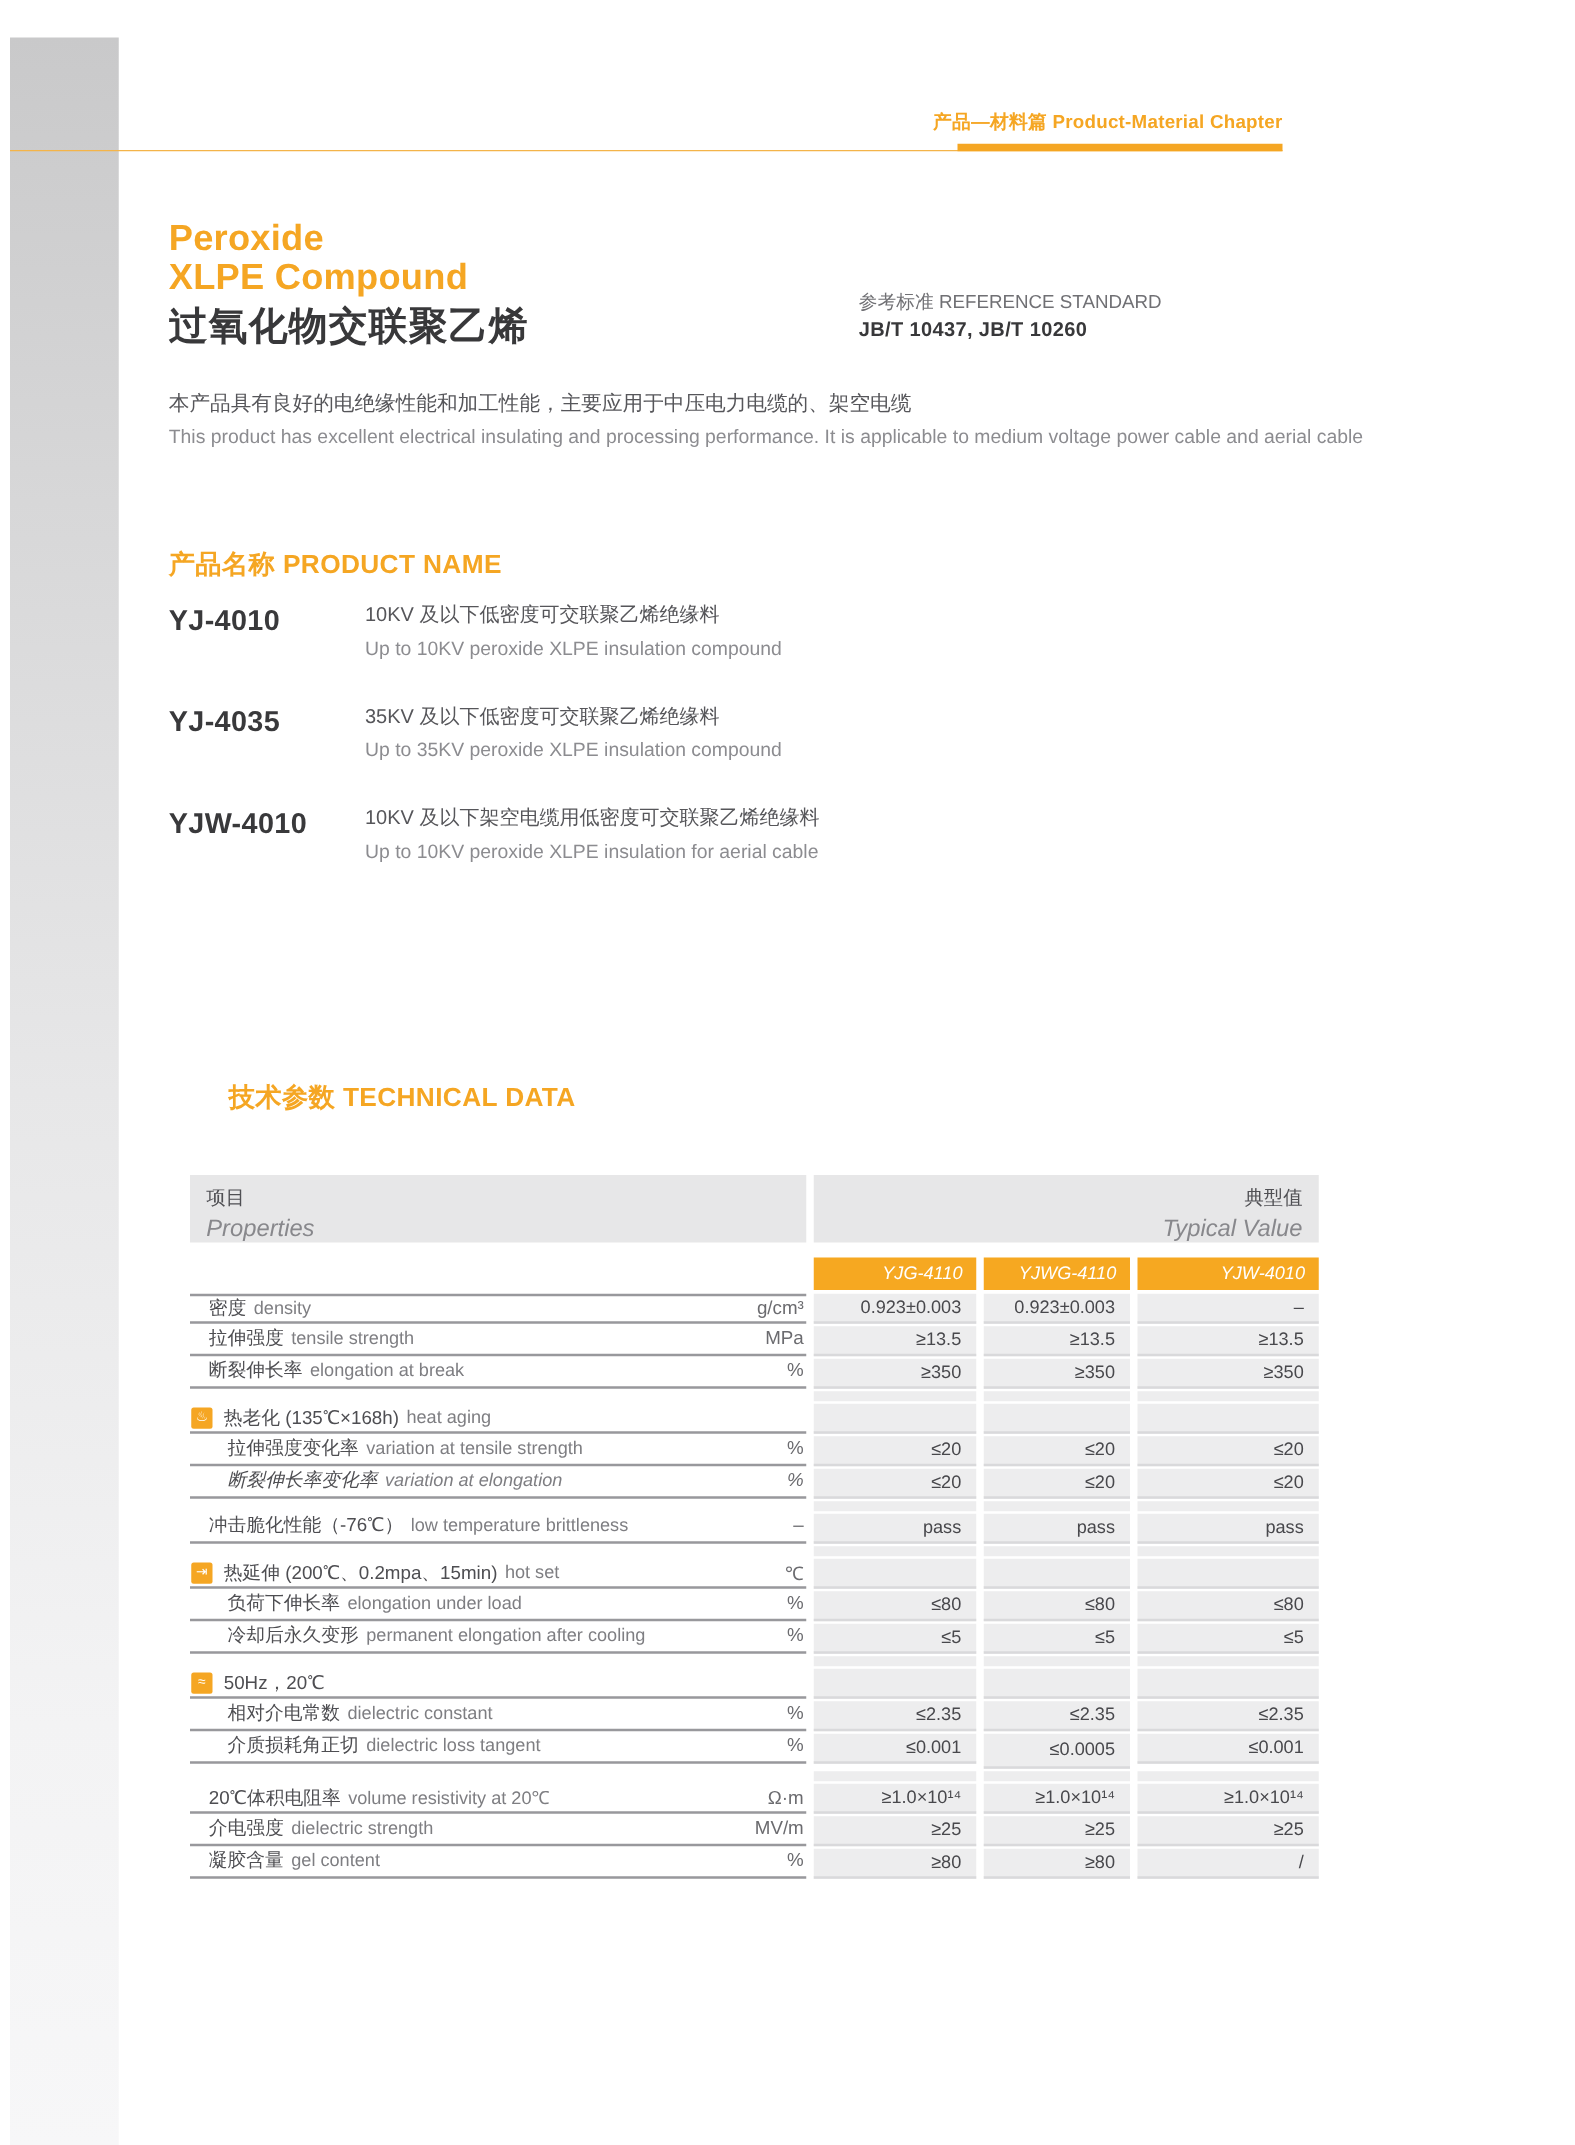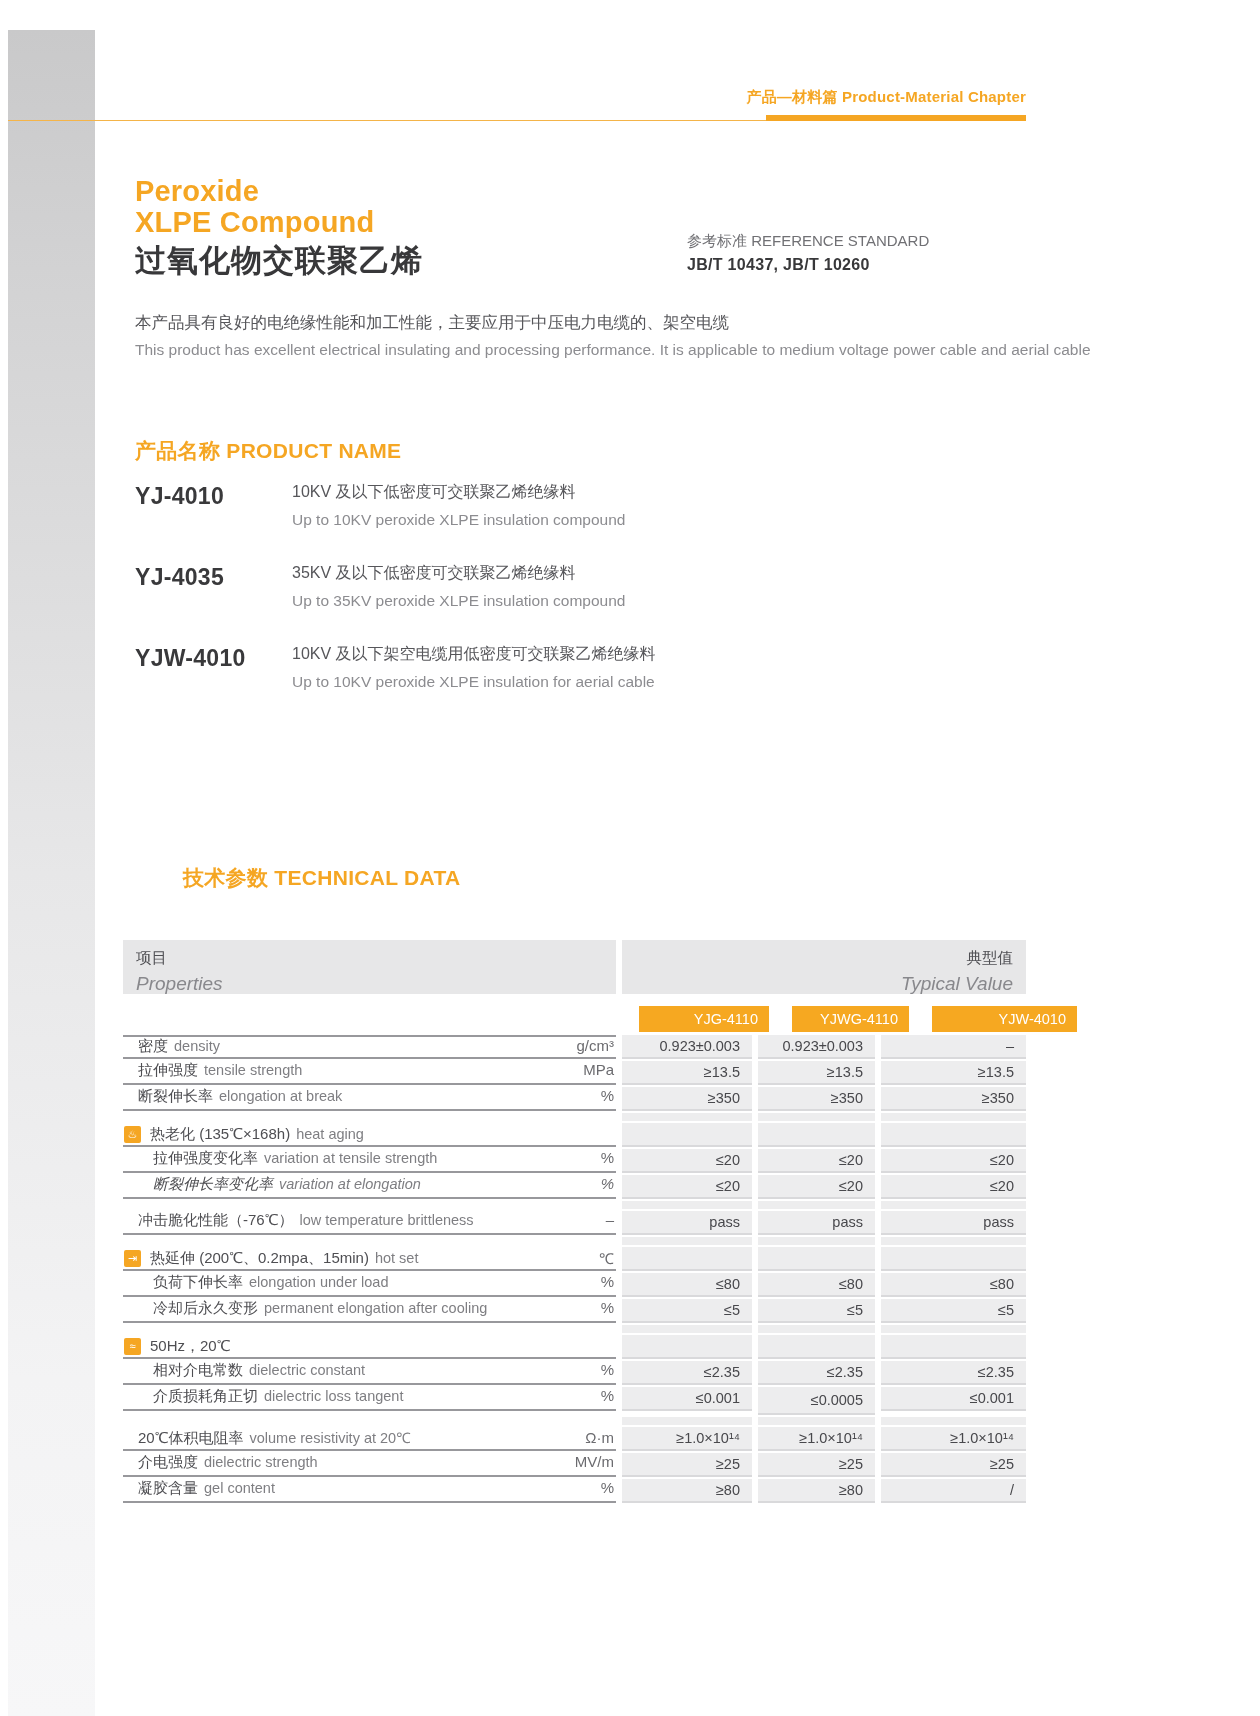--- a/index.html
+++ b/index.html
@@ -29,27 +29,27 @@
 
   .section-heading{font-size:21px;font-weight:bold;color:var(--accent);letter-spacing:.3px;}
   #product-heading{position:absolute;left:135px;top:437px;}
   .products{position:absolute;left:135px;top:482px;width:800px;}
   .product{display:flex;margin-bottom:34px;}
   .product .pname{width:157px;font-size:23px;font-weight:bold;color:#39393b;padding-top:1px;letter-spacing:.3px;}
   .product .pdesc .zh{font-size:16px;color:#56565a;}
   .product .pdesc .en{font-size:15.5px;color:#8c8c90;margin-top:8px;}
 
   #tech-heading{position:absolute;left:135px;top:864px;margin-left:48px;}
-  .table-wrap{position:absolute;left:123px;top:940px;width:903px;}
+  .table-wrap{position:absolute;left:152px;top:940px;width:903px;}
   .thead{display:grid;grid-template-columns:493px 404px;column-gap:6px;}
   .hbox{background:var(--hboxbg);height:54px;padding:8px 13px;box-sizing:border-box;}
   .hbox .zh{font-size:15.5px;color:#505054;}
   .hbox .en{font-size:19px;color:#88888c;margin-top:4px;font-style:italic;}
   .hbox.right{text-align:right;}
-  .cols{display:grid;grid-template-columns:493px 130px 117px 145px;column-gap:23px;margin-top:12px;}
+  .cols{display:grid;grid-template-columns:493px 130px 117px 145px;column-gap:6px;margin-top:12px;font-style:italic;}
   .colhead{background:var(--colbg);color:#fff;font-size:14.5px;height:26px;line-height:26px;
     text-align:right;padding-right:11px;box-sizing:border-box;}
   .tbody{display:grid;grid-template-columns:493px 130px 117px 145px;column-gap:6px;row-gap:2px;margin-top:3px;}
   .pcell{box-sizing:border-box;border-bottom:2px solid #98989c;display:flex;align-items:baseline;
     padding:0 2px 0 15px;font-size:15px;}
   .pcell.first{border-top:2px solid #98989c;}
   .pcell .zh{color:#4e4e52;white-space:nowrap;}
   .pcell .en{color:#7e7e82;margin-left:6px;font-size:14.5px;white-space:nowrap;}
   .pcell .unit{margin-left:auto;color:#6b6b6f;font-size:15px;}
   .pcell.section{padding-left:1px;align-items:center;}

